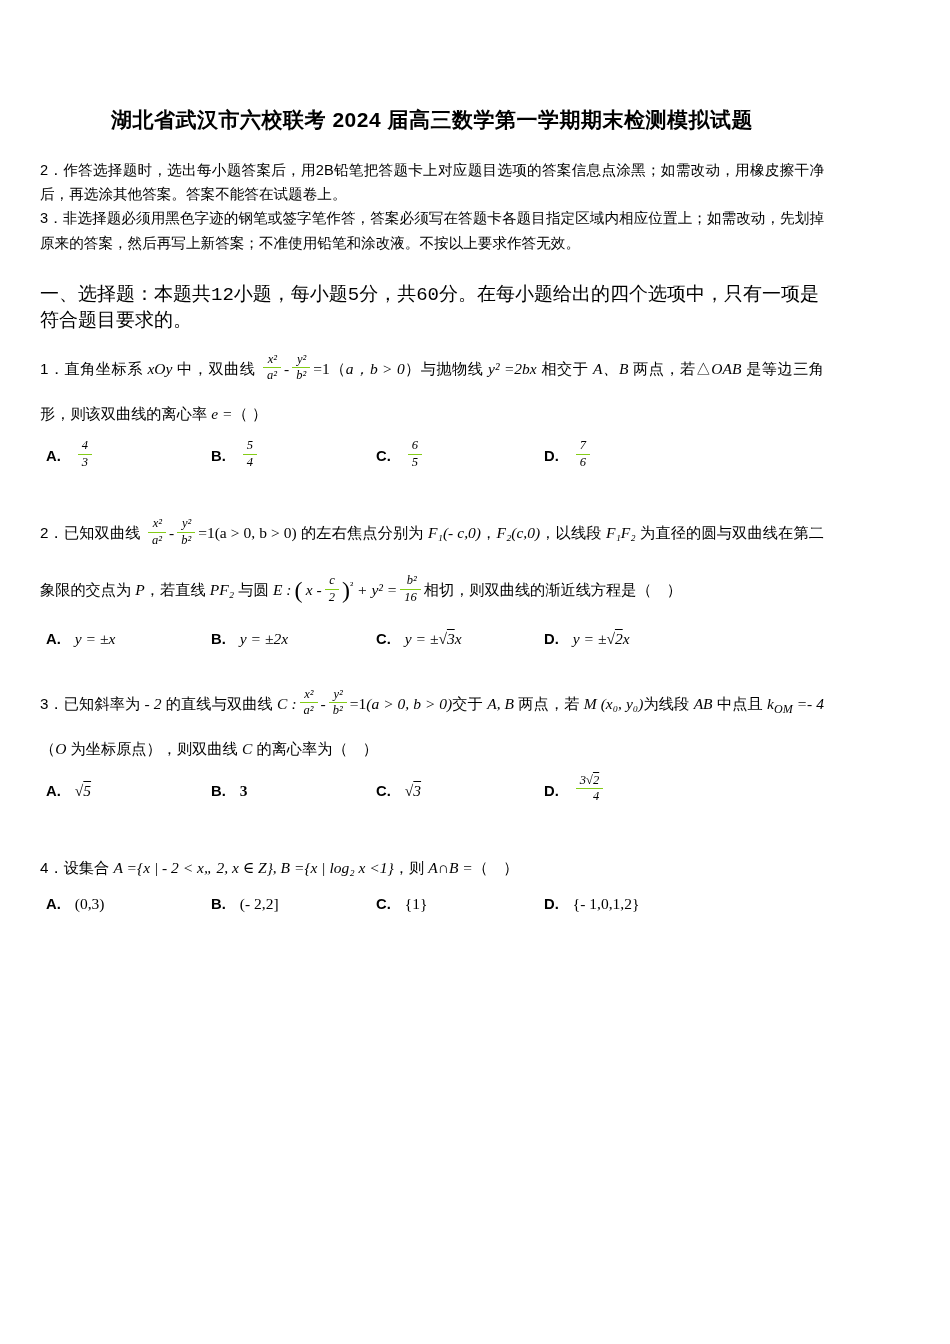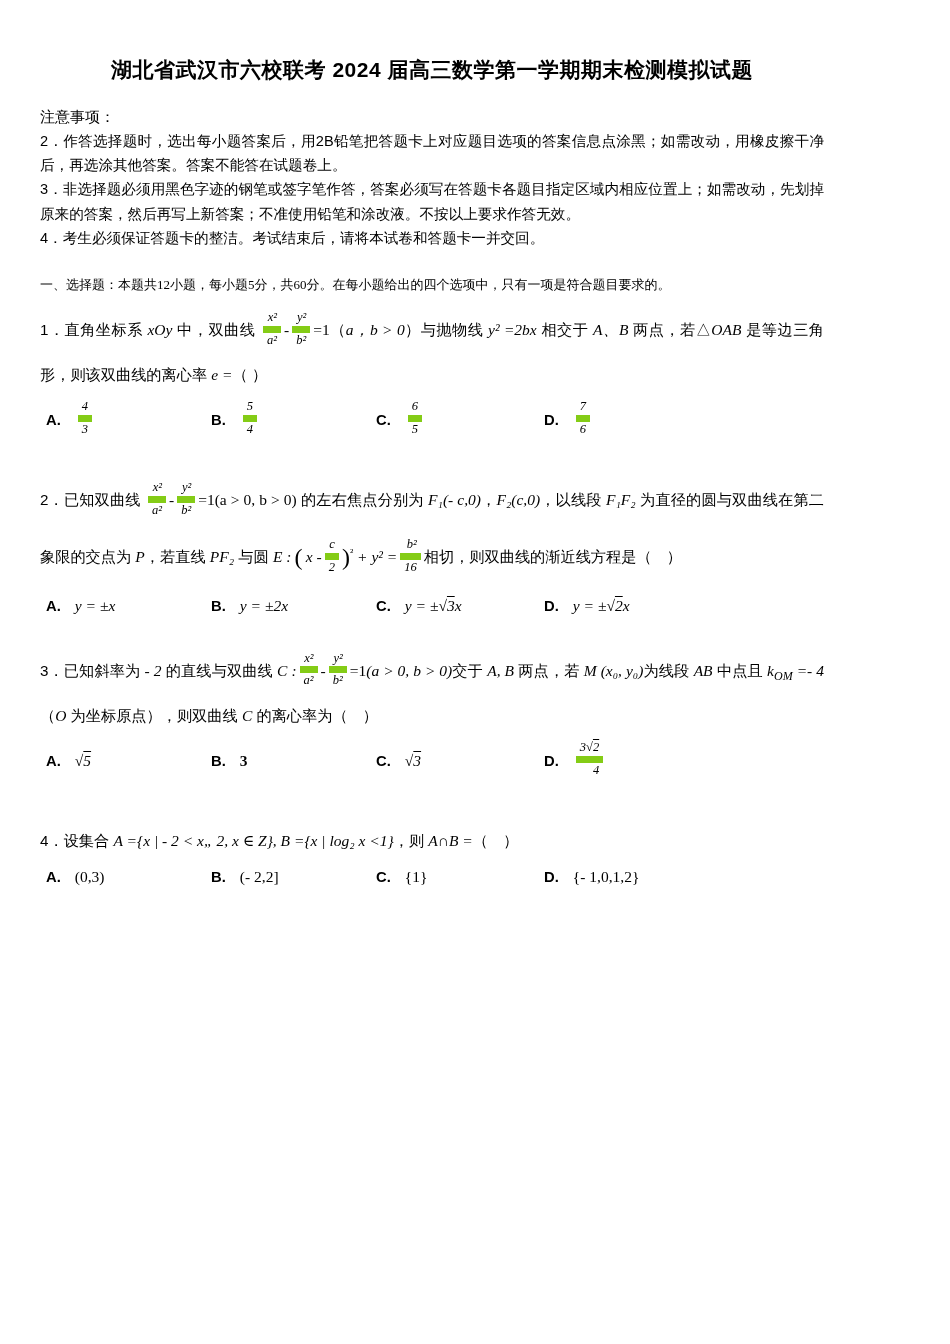--- a/index.html
+++ b/index.html
@@ -2,76 +2,74 @@
 <html><head>
 <meta charset="utf-8">
 <style>
   html,body { margin:0; padding:0; background:#ffffff; }
   body {
     width:950px; min-height:1344px;
     color:#000;
     font-family:"Liberation Serif","DejaVu Serif",serif;
     -webkit-font-smoothing:antialiased;
   }
-  .page { box-sizing:border-box; width:868px; min-height:1344px; padding:56px 44px 160px 40px; }
+  .page { box-sizing:border-box; width:868px; min-height:1344px; padding:106px 44px 160px 40px; }
 
   .title {
     font-family:"Liberation Sans","DejaVu Sans",sans-serif;
     font-weight:bold; font-size:21px; text-align:center;
     margin:0 0 24px 0; letter-spacing:0.5px;
   }
 
   .notice-heading { font-size:15px; margin:0 0 2px 0; font-family:"Liberation Sans",sans-serif; }
   .notice-item {
     font-size:14.6px; line-height:1.66; margin:0;
     font-family:"Liberation Sans",sans-serif; text-align:justify;
   }
 
   .section-heading {
-    font-size:13px; margin:26px 0 14px 0;
-    font-family:Liberation Serif, serif;
+    font-size:19px; margin:26px 0 14px 0;
+    font-family:Liberation Mono, monospace;
   }
 
   .qtext {
     font-size:15.2px; line-height:2.9; margin:4px 0 4px 0;
     font-family:"Liberation Sans",sans-serif; text-align:justify;
   }
   .math { font-family:"Liberation Serif","DejaVu Serif",serif; font-style:italic; font-size:15.5px; white-space:nowrap; }
   .mup  { font-family:"Liberation Serif","DejaVu Serif",serif; font-style:normal; font-size:15.5px; white-space:nowrap; }
 
   .frac {
     display:inline-block; vertical-align:middle; text-align:right;
     font-family:"Liberation Serif","DejaVu Serif",serif; font-style:italic;
     line-height:1.1; margin:0 3px; transform:translateY(-2px);
   }
   .frac .num { display:block; font-size:12.5px; padding:0 4px 1px 4px; }
-  .frac .den { display:block; font-size:12.5px; padding:1px 4px 0 4px; border-top:7px solid #84cc16; }
+  .frac .den { display:block; font-size:12.5px; padding:1px 4px 0 4px; border-top:1px solid #84cc16; }
 
   .bigp { font-size:24px; font-style:normal; vertical-align:-3px; font-family:"Liberation Serif",serif; }
   .ovl { text-decoration:overline; }
   sub { font-size:12px; }
 
   .opts { display:flex; align-items:center; margin:4px 0 34px 6px;
           font-family:"Liberation Serif",serif; font-size:15.2px; }
   .opts.tall { margin-bottom:40px; }
   .opt { display:flex; align-items:center; }
   .opt.w1 { width:165px; } .opt.w2 { width:165px; } .opt.w3 { width:168px; }
   .olab { font-weight:bold; font-family:"Liberation Sans",sans-serif; font-size:14.8px; margin-right:14px; }
 </style>
 </head>
 <body>
 
 <div class="page">
 
   <h1 class="title">湖北省武汉市六校联考 2024 届高三数学第一学期期末检测模拟试题</h1>
 
-  <p class="notice-heading">注意事项：</p>
   <p class="notice-item">2．作答选择题时，选出每小题答案后，用2B铅笔把答题卡上对应题目选项的答案信息点涂黑；如需改动，用橡皮擦干净后，再选涂其他答案。答案不能答在试题卷上。</p>
   <p class="notice-item">3．非选择题必须用黑色字迹的钢笔或签字笔作答，答案必须写在答题卡各题目指定区域内相应位置上；如需改动，先划掉原来的答案，然后再写上新答案；不准使用铅笔和涂改液。不按以上要求作答无效。</p>
-  <p class="notice-item">4．考生必须保证答题卡的整洁。考试结束后，请将本试卷和答题卡一并交回。</p>
 
   <p class="section-heading">一、选择题：本题共12小题，每小题5分，共60分。在每小题给出的四个选项中，只有一项是符合题目要求的。</p>
 
   <p class="qtext">
     <span>1．直角坐标系 </span><span class="math">xOy</span><span> 中，双曲线 </span>
     <span class="frac"><span class="num">x²</span><span class="den">a²</span></span><span class="math">-</span><span class="frac"><span class="num">y²</span><span class="den">b²</span></span><span class="mup">=1</span><span>（</span><span class="math">a，b &gt; 0</span><span>）与抛物线 </span><span class="math">y² =2bx</span><span> 相交于 </span><span class="math">A、B</span><span> 两点，若△</span><span class="math">OAB</span><span> 是等边三角形，则该双曲线的离心率 </span><span class="math">e =</span><span>（ ）</span>
   </p>
   <div class="opts tall">
     <div class="opt w1">
         <span class="olab">A.</span>

